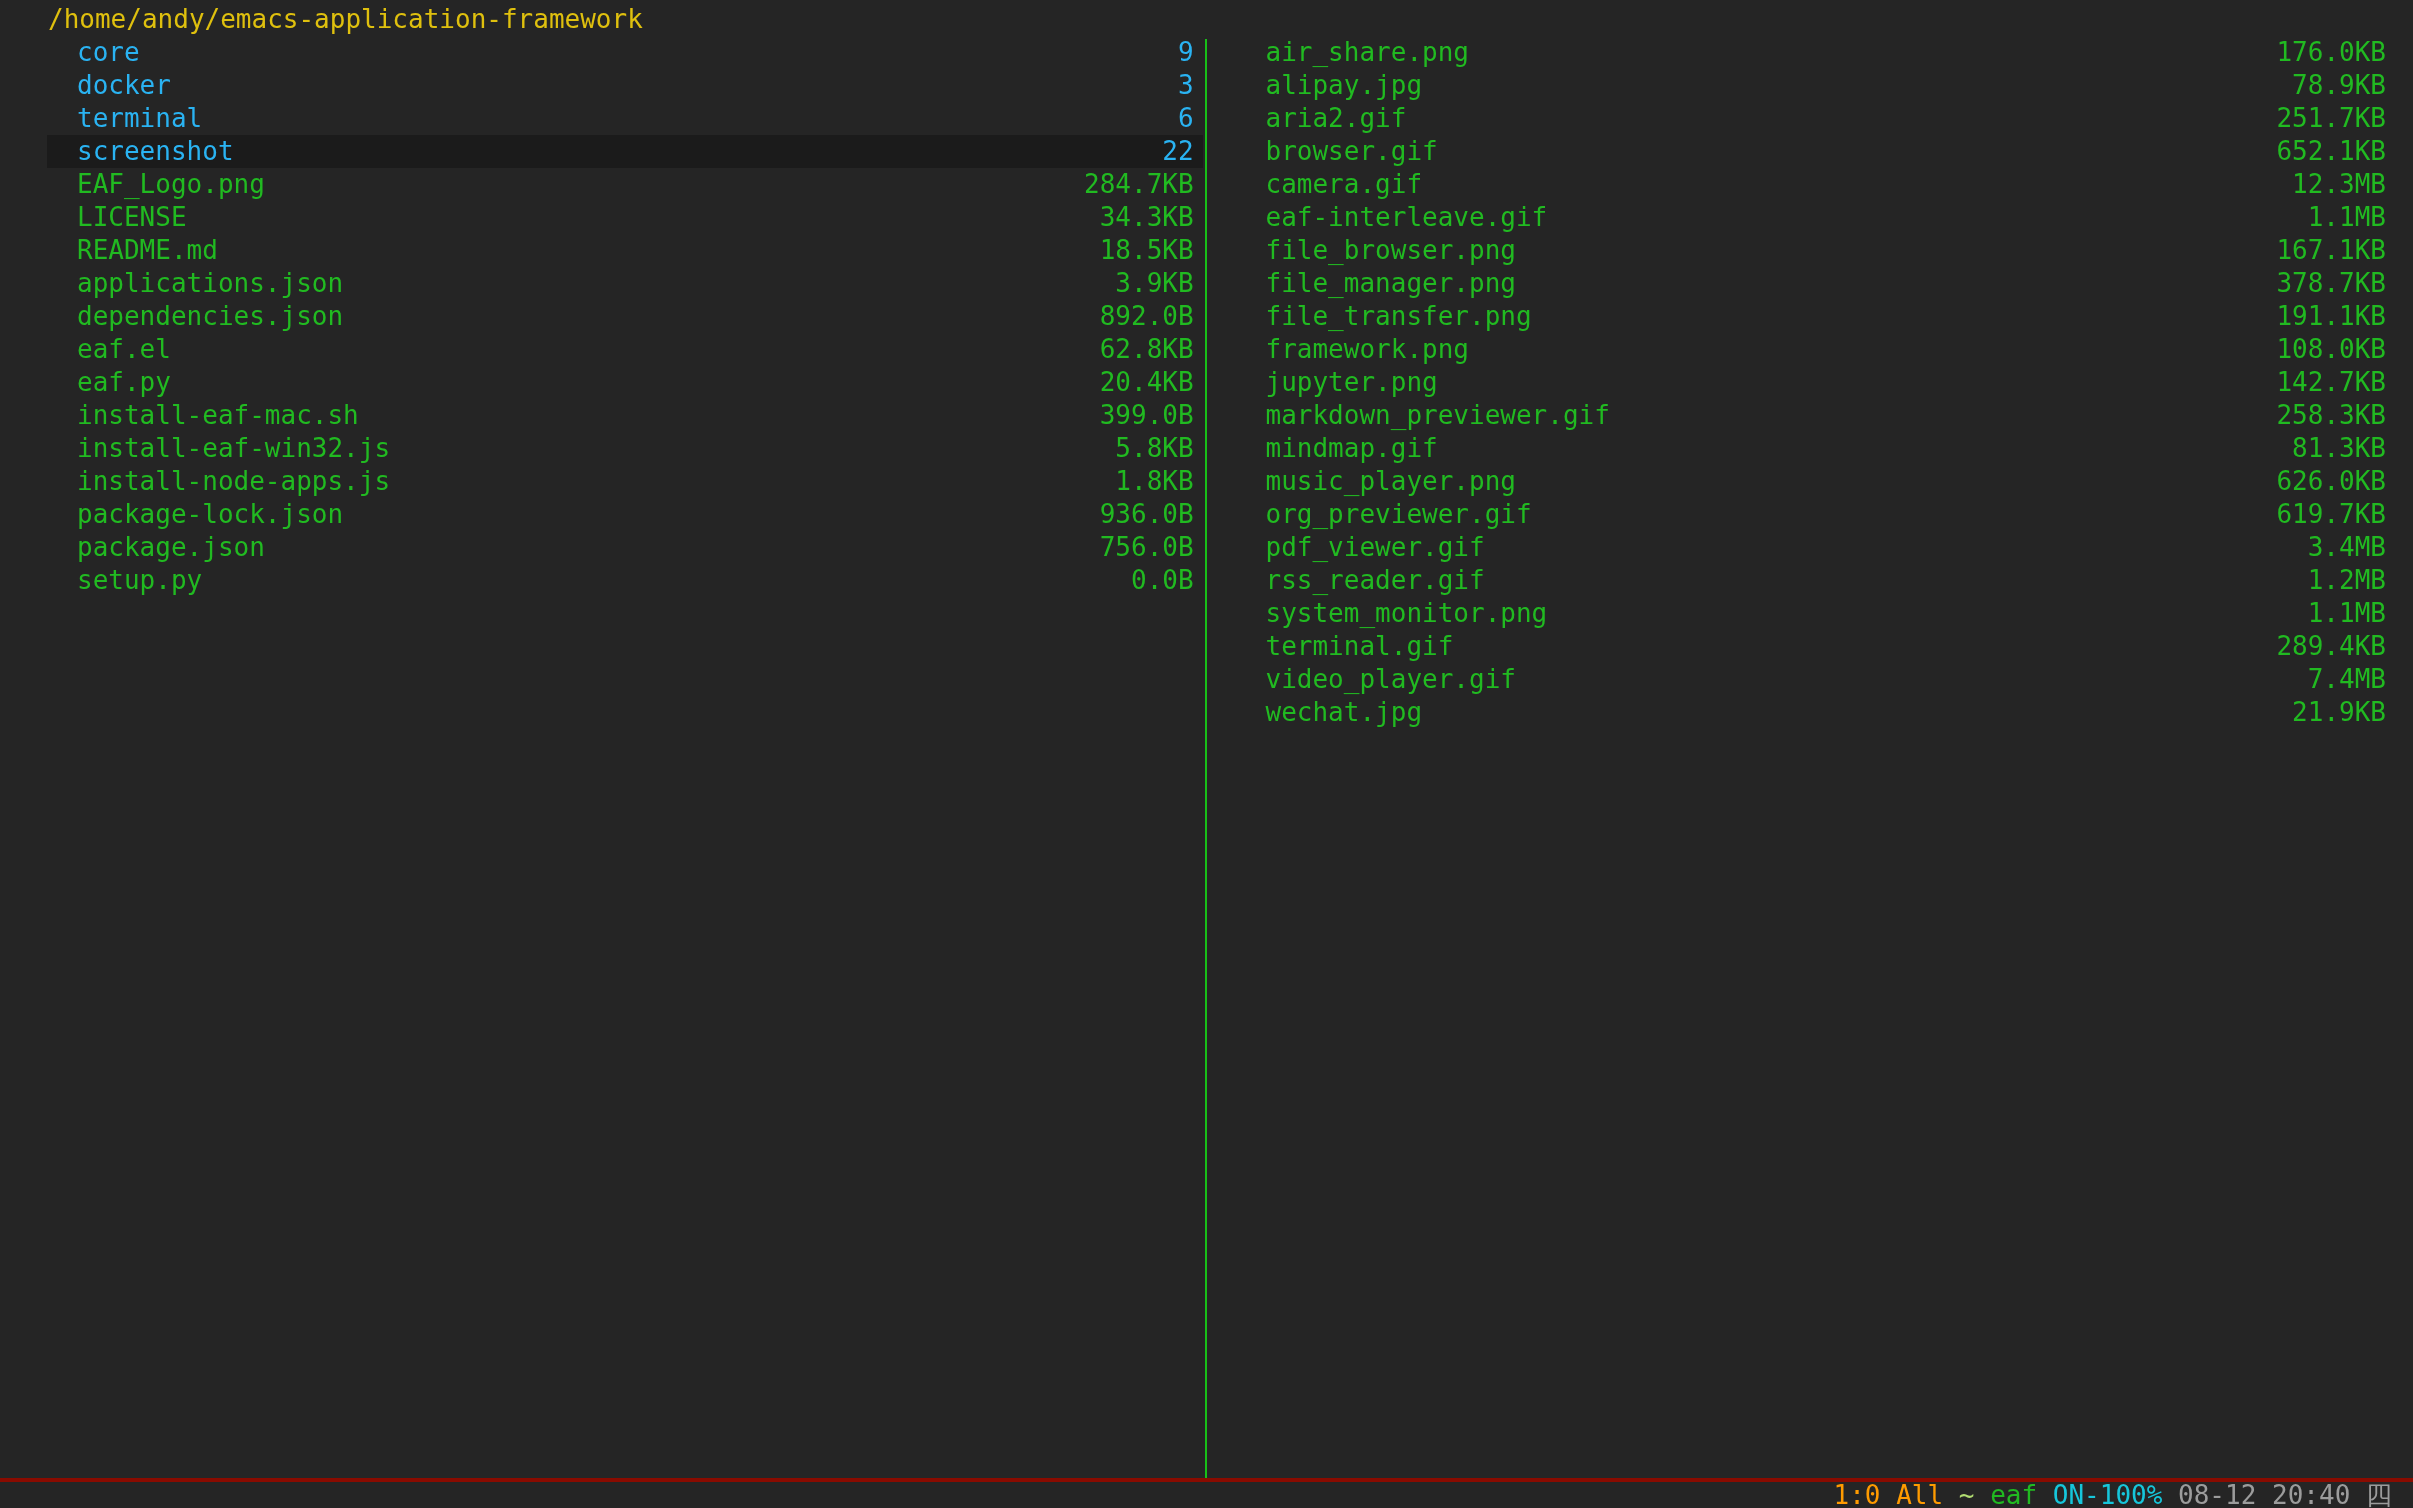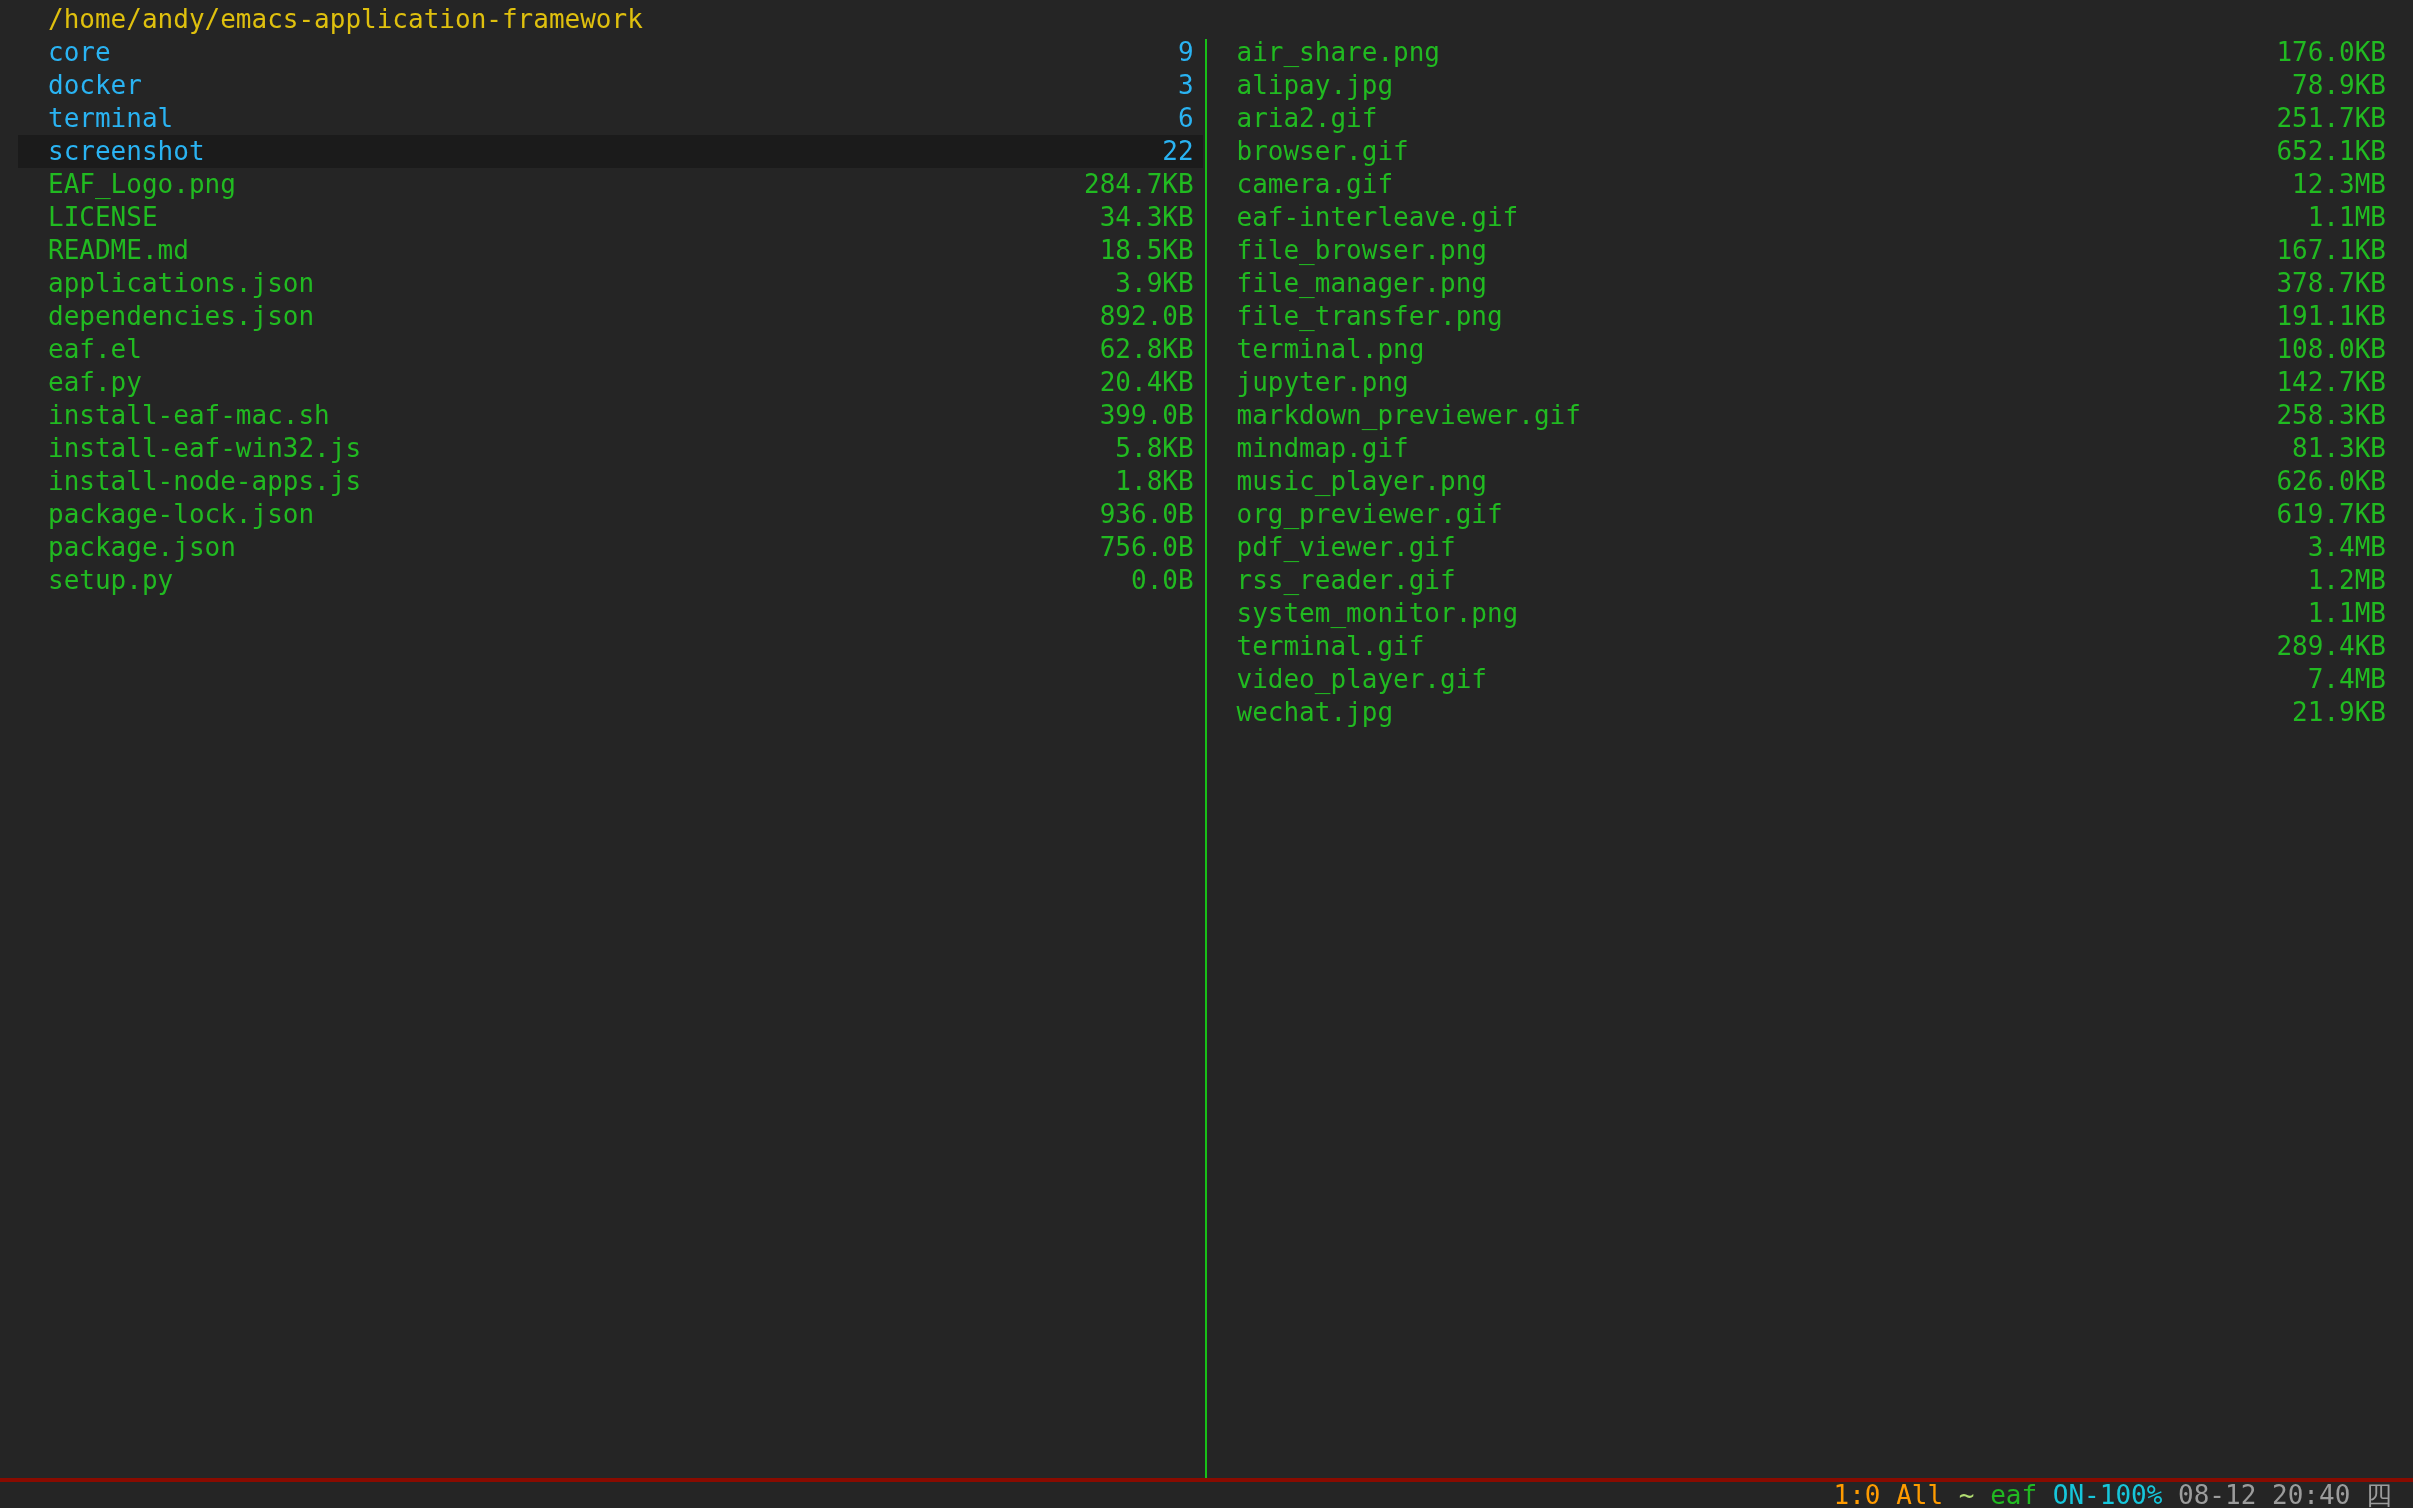--- a/index.html
+++ b/index.html
@@ -26,21 +26,21 @@
   .pane{position:absolute;top:0}
   .pane-left{left:18px;width:1185px;padding-top:3px}
   .pane-right{left:1207px;right:0;top:36px}
   .path-header{
     height:33px;line-height:33px;
     padding-left:30px;font-size:26px;
     color:var(--path-yellow);white-space:pre;
   }
   .row{
     display:flex;justify-content:space-between;align-items:center;
-    height:33px;font-size:26px;line-height:33px;white-space:pre;
+    height:33px;font-size:26px;line-height:33px;white-space:pre;margin-left:29px;
   }
   .pane-left .row{padding-left:30px;padding-right:9.4px}
   .pane-right .row{padding-left:29.5px;padding-right:27px}
   .row.dir .name,.row.dir .size{color:var(--dir-blue)}
   .row.file .name,.row.file .size{color:var(--file-green)}
   .row.selected{background:var(--highlight-bg)}
   .divider{
     position:absolute;left:1205px;top:39px;bottom:30px;width:1.9px;
     background:var(--divider-green);
   }
@@ -172,21 +172,21 @@
   </div>
         <div class="row file">
     <span class="name">file_manager.png</span>
     <span class="size">378.7KB</span>
   </div>
         <div class="row file">
     <span class="name">file_transfer.png</span>
     <span class="size">191.1KB</span>
   </div>
         <div class="row file">
-    <span class="name">terminal.png</span>
+    <span class="name">framework.png</span>
     <span class="size">108.0KB</span>
   </div>
         <div class="row file">
     <span class="name">jupyter.png</span>
     <span class="size">142.7KB</span>
   </div>
         <div class="row file">
     <span class="name">markdown_previewer.gif</span>
     <span class="size">258.3KB</span>
   </div>

